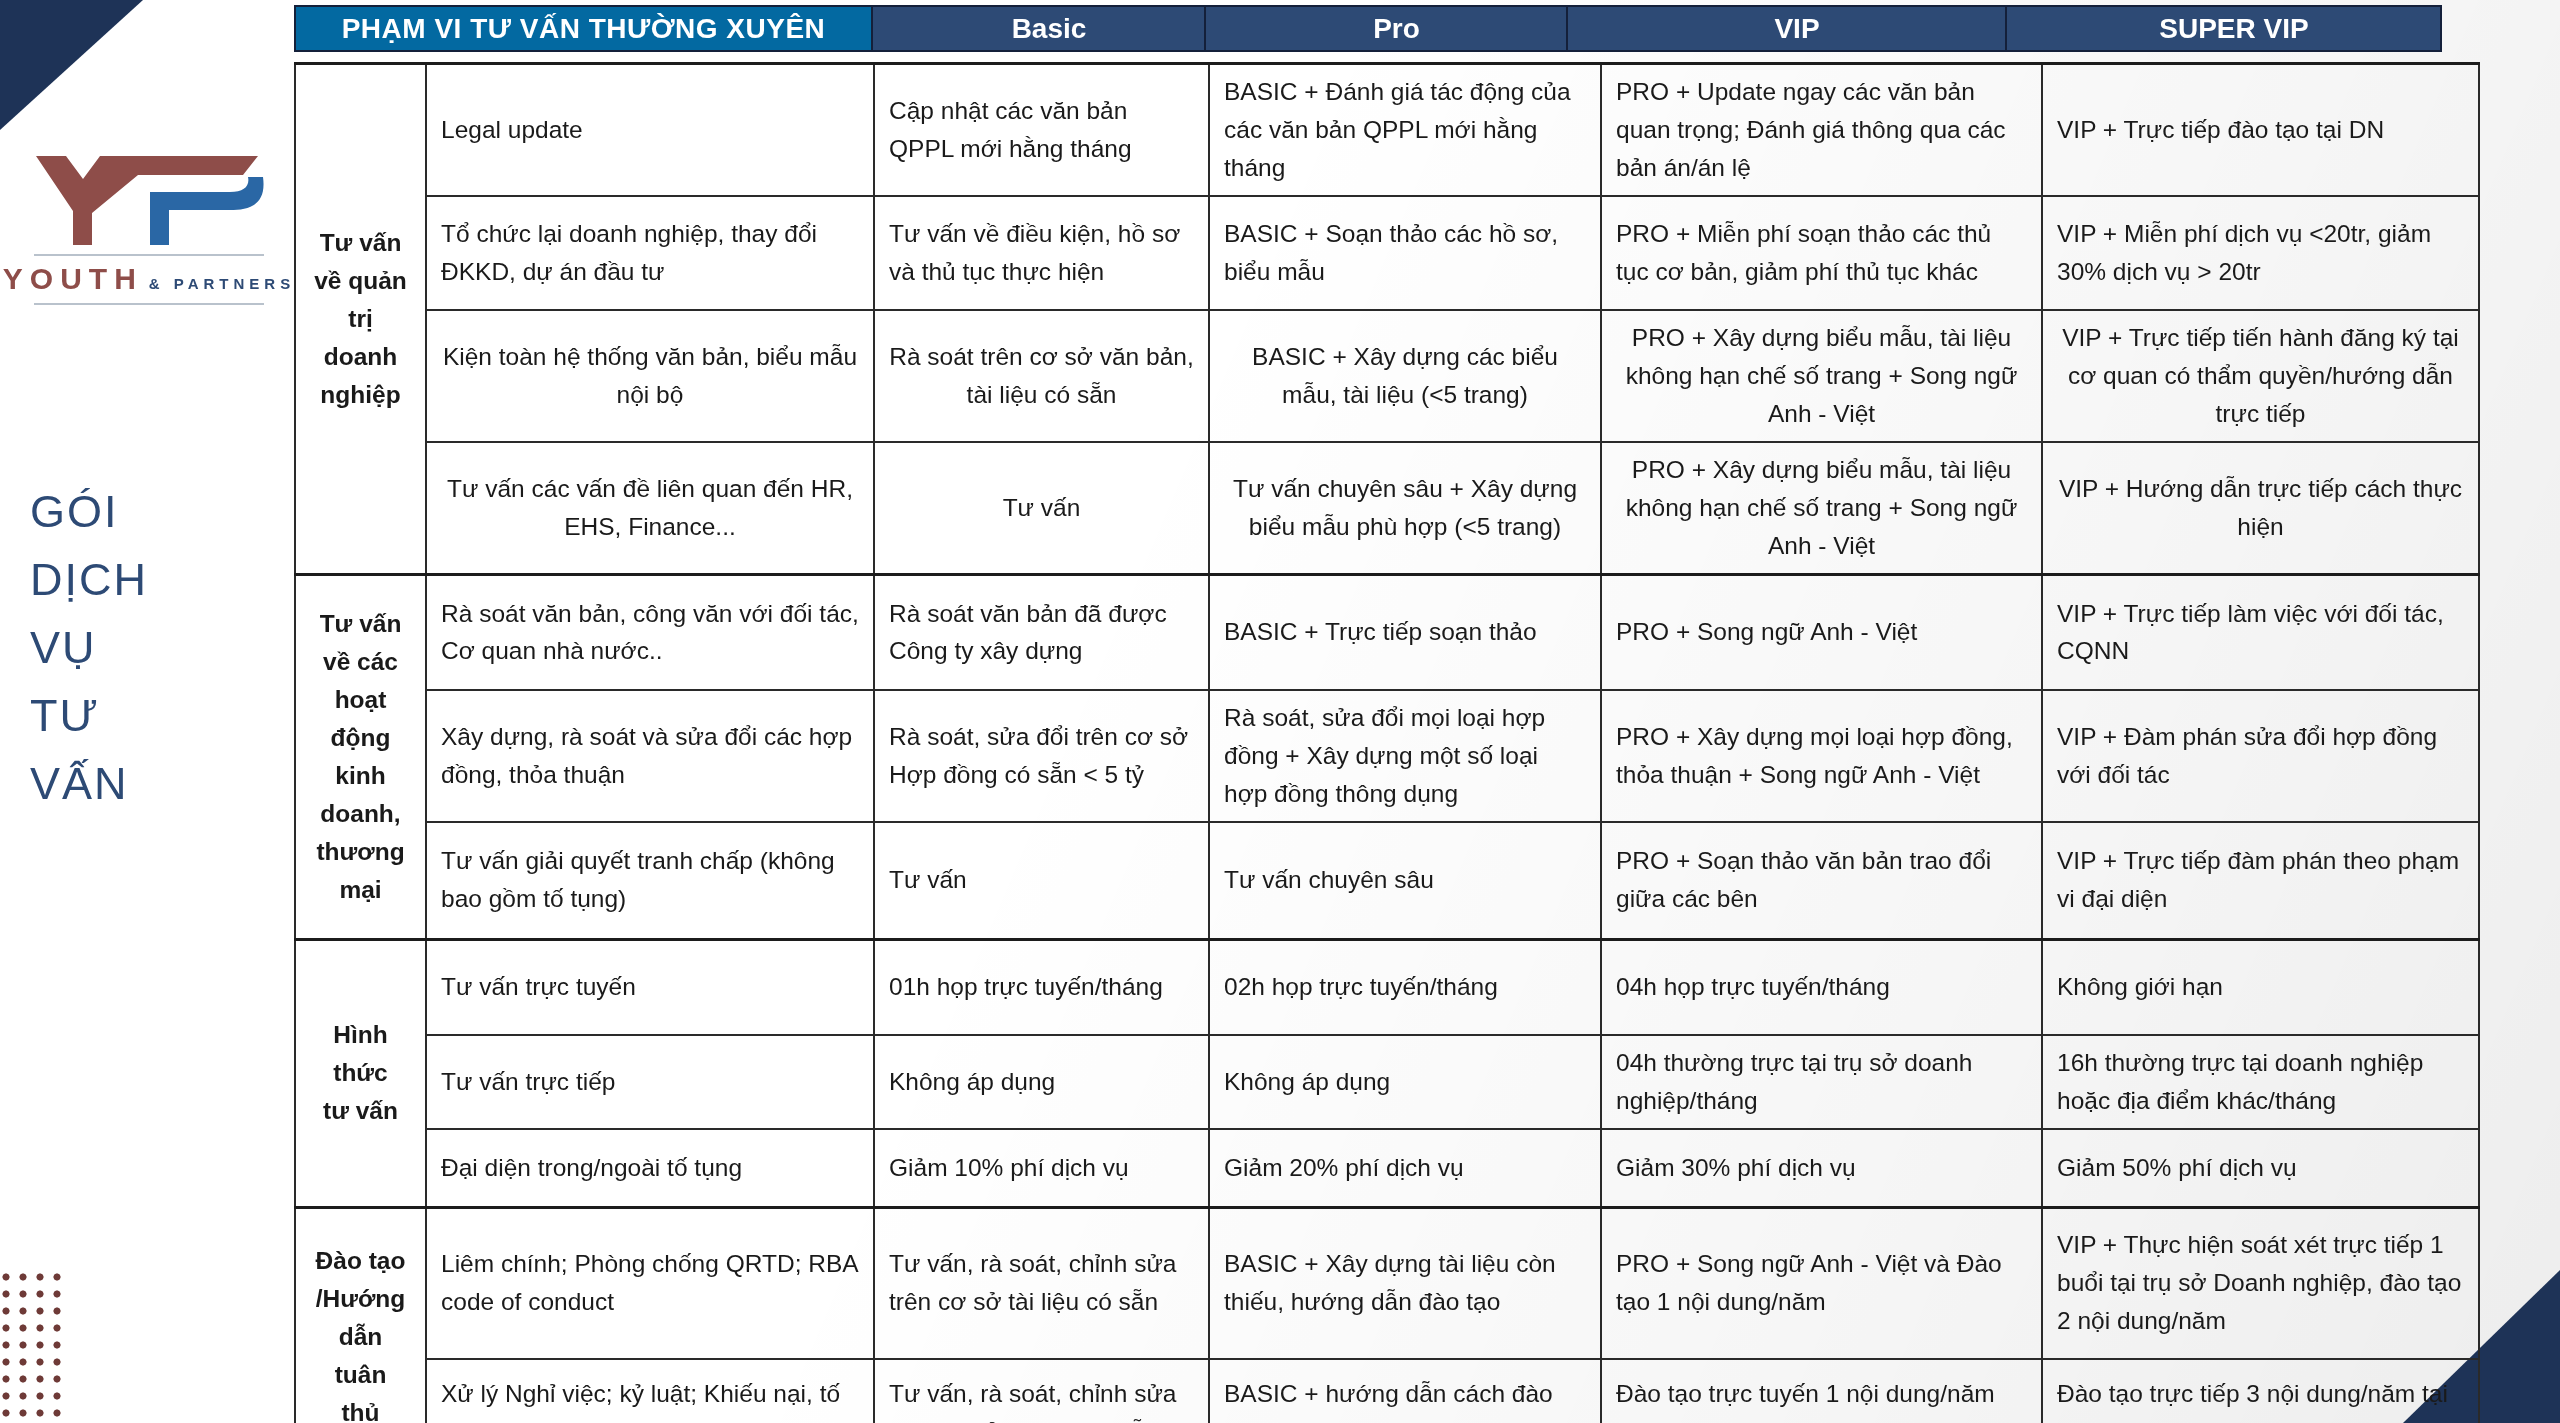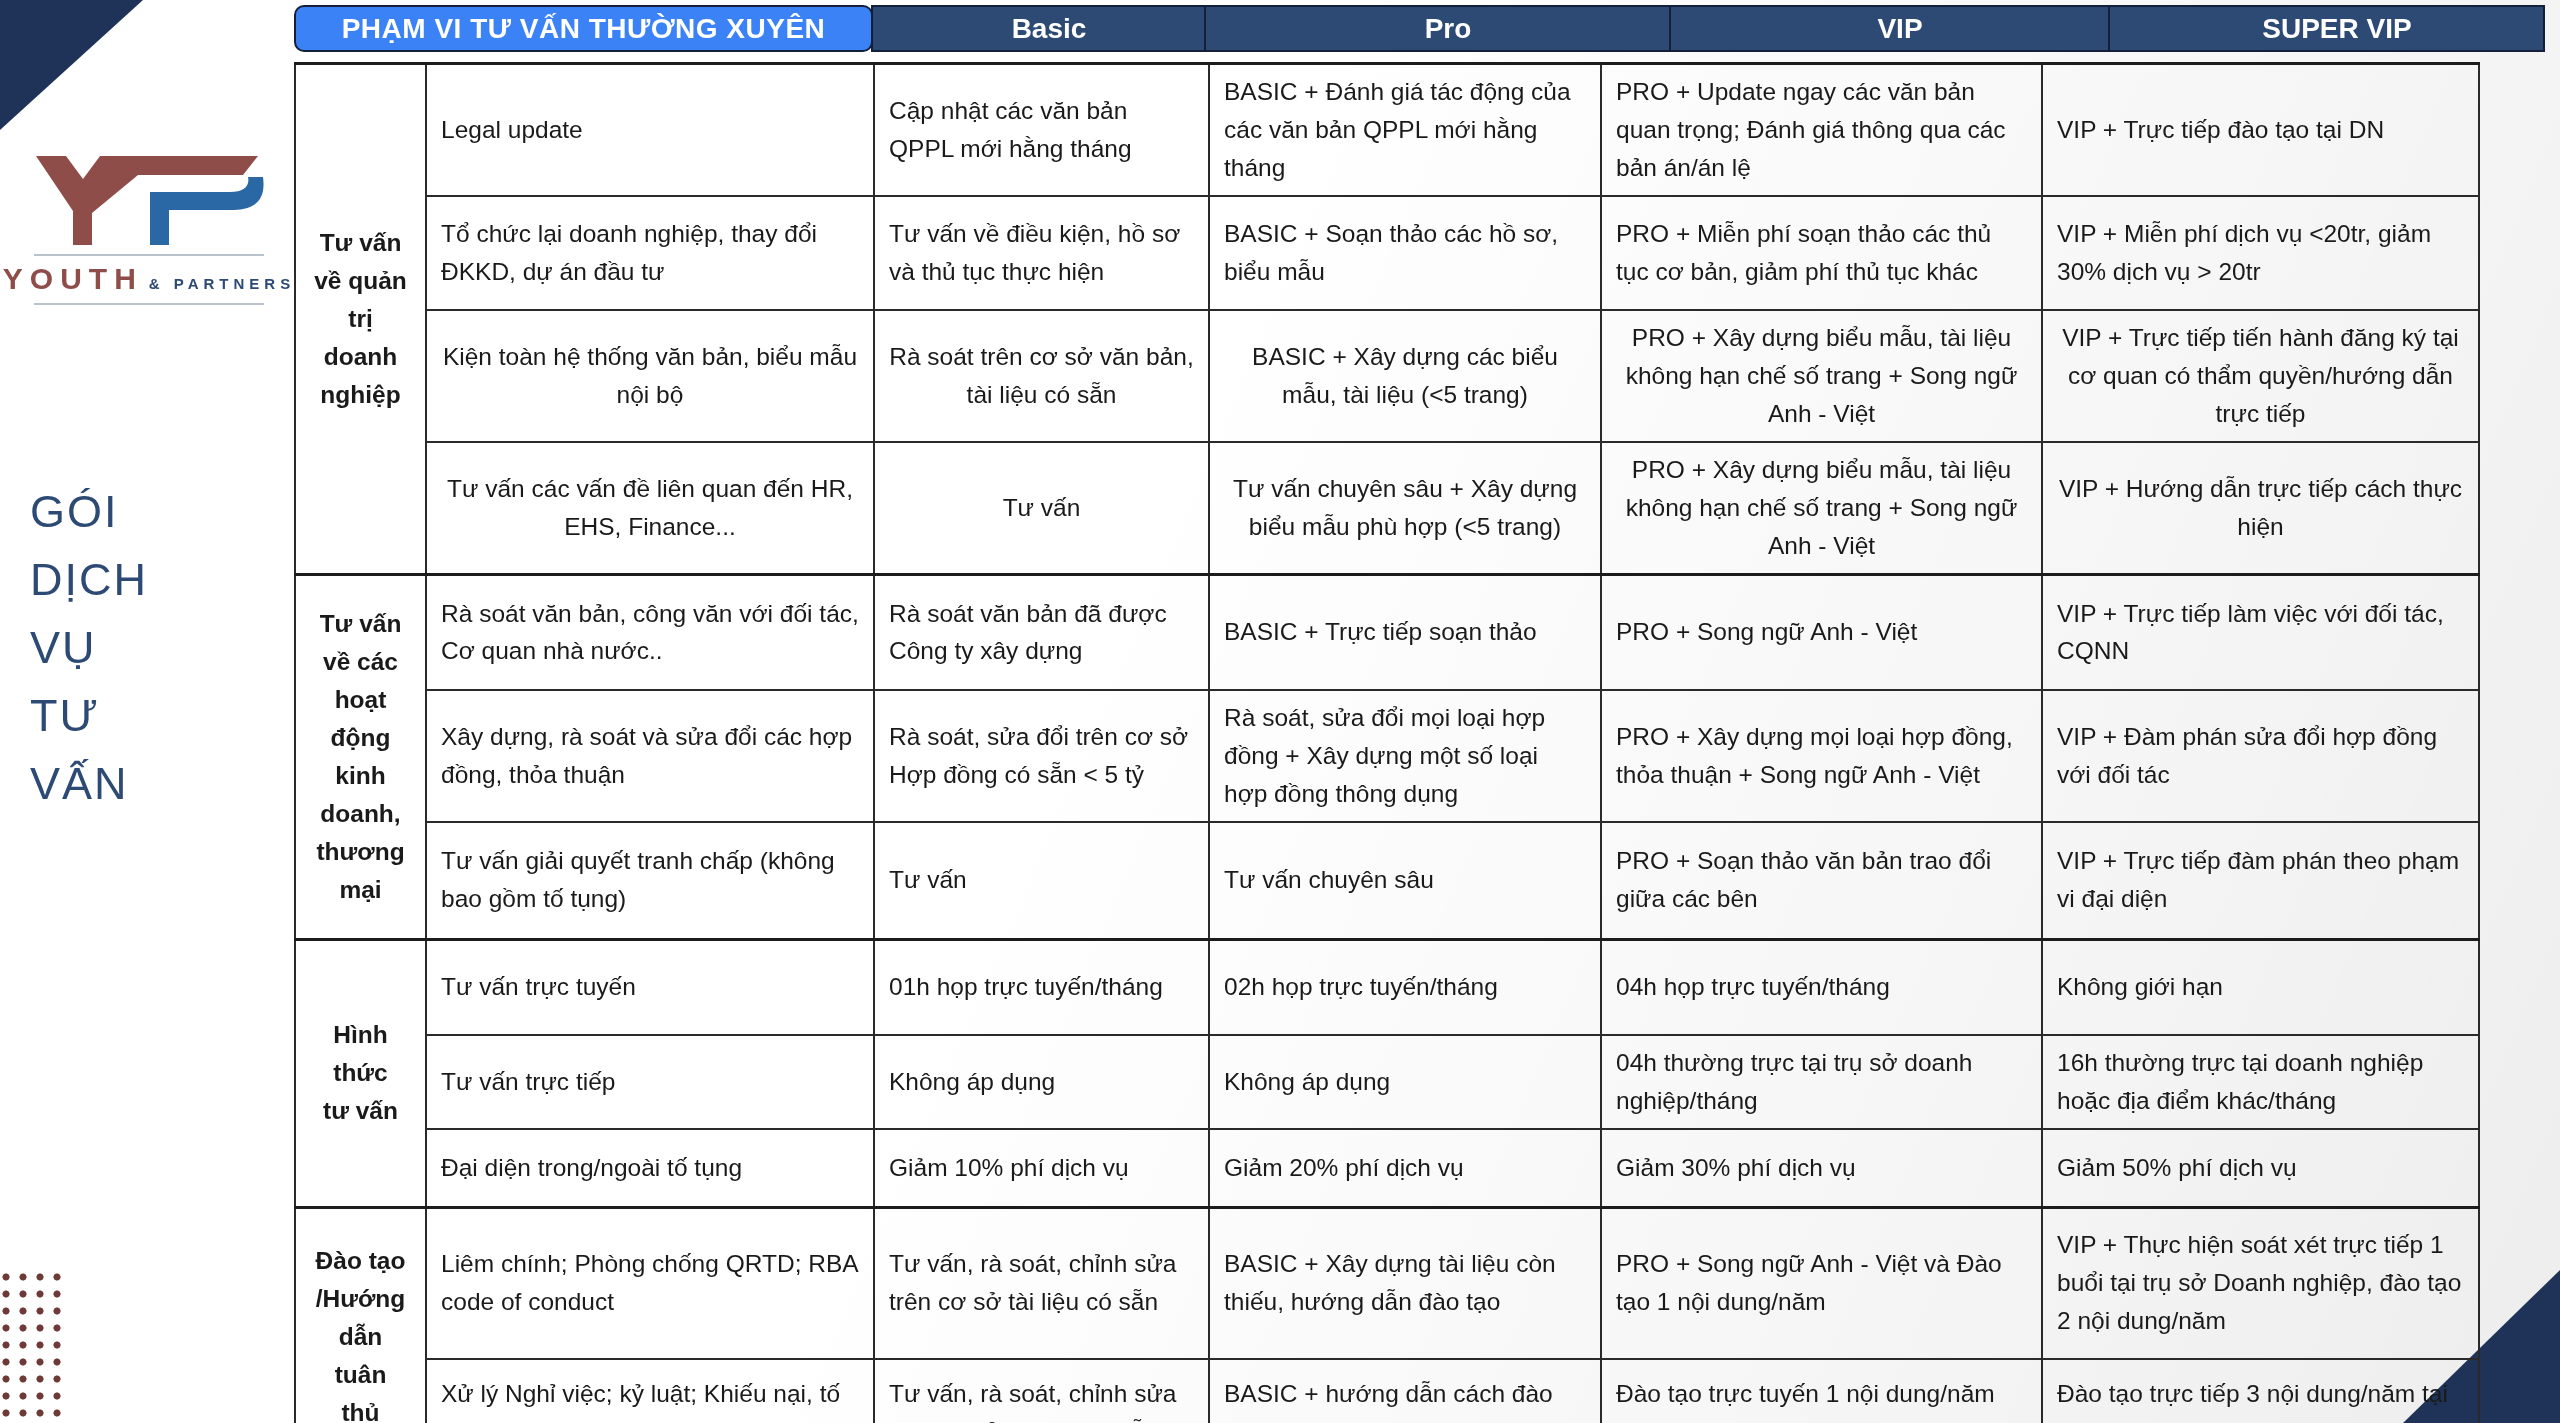--- a/index.html
+++ b/index.html
@@ -38,21 +38,21 @@
   }
 
   
   .thead{position:absolute;left:294px;top:5px;height:47px;display:flex;}
   .th{
     box-sizing:border-box;height:47px;border:2px solid #14203a;
     display:flex;align-items:center;justify-content:center;
     color:#ffffff;font-weight:bold;font-size:28px;background:#2d4a75;
   }
   .th + .th{margin-left:-2px;padding-left:21px;}
-  .th.scope{background:#3b82f6;letter-spacing:0.5px;border-radius:10px;}
+  .th.scope{background:#0369a1;letter-spacing:0.5px;}
 
   
   table.svc{
     position:absolute;left:294px;top:62px;width:2184px;
     border-collapse:collapse;table-layout:fixed;
   }
   table.svc td{
     box-sizing:border-box;border:2px solid #2a2a2a;background:transparent;
     vertical-align:middle;padding:8px 14px;font-size:24.5px;line-height:1.55;
   }
@@ -90,21 +90,21 @@
 <div class="pkg-title">GÓI
 DỊCH
 VỤ
 TƯ
 VẤN</div>
 <div class="dots"></div>
 
 <div class="thead">
   <div class="th scope" style="width:579px">PHẠM VI TƯ VẤN THƯỜNG XUYÊN</div>
   <div class="th" style="width:335px">Basic</div>
-  <div class="th" style="width:467px">Pro</div>
+  <div class="th" style="width:364px">Pro</div>
   <div class="th" style="width:441px">VIP</div>
   <div class="th" style="width:437px">SUPER VIP</div>
 </div>
 
 <table class="svc">
   <colgroup>
     <col style="width:131px">
       <col style="width:448px">
       <col style="width:335px">
     <col style="width:392px">

